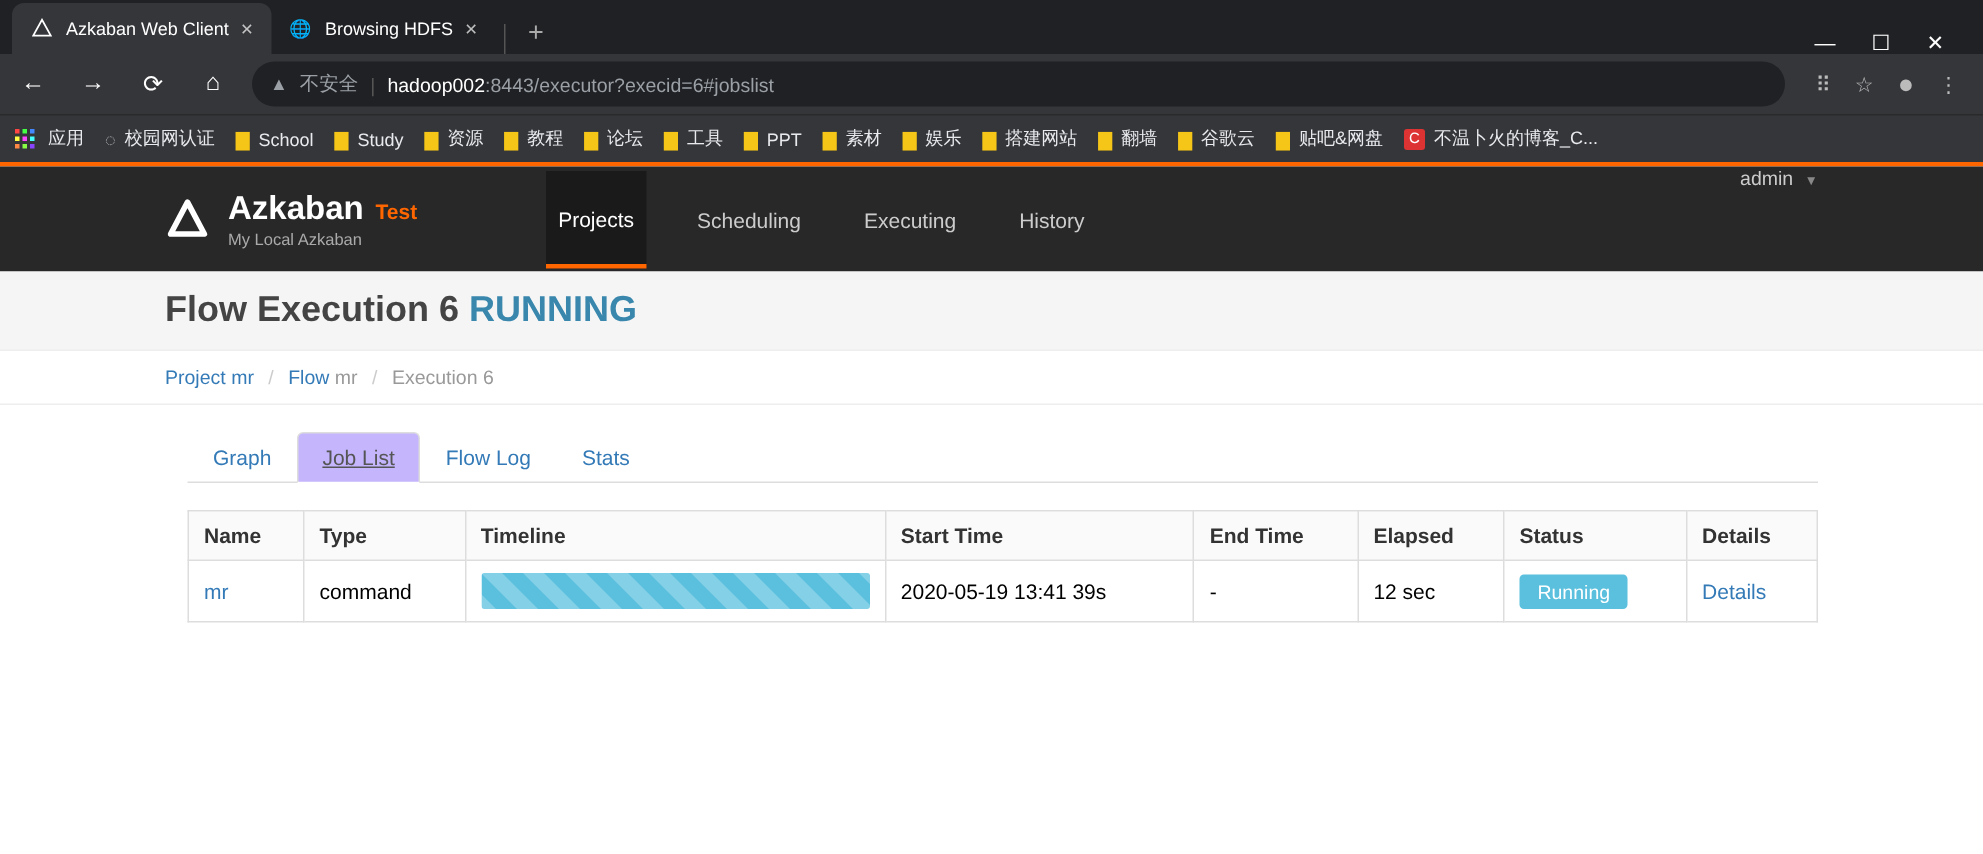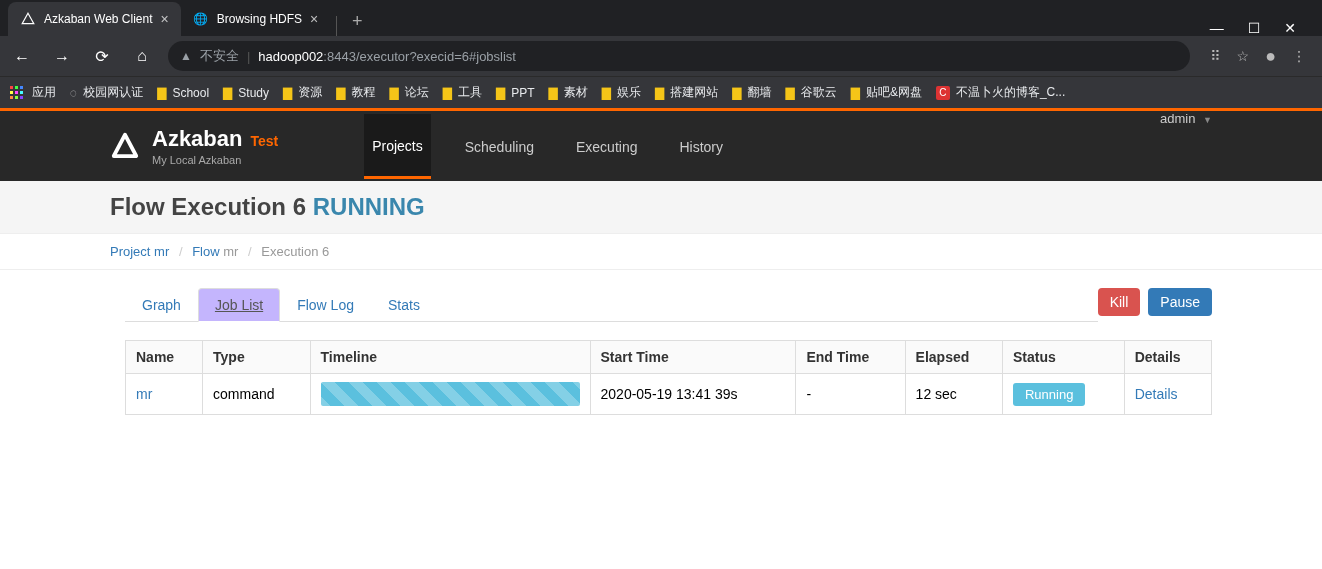--- a/index.html
+++ b/index.html
@@ -239,24 +239,20 @@
   <span class="muted"><span>Execution</span> <span>6</span></span>
 </div>
 
 <div class="content">
   <div class="tab-row">
     <div class="nav-tabs">
       <span class="nav-tab">Graph</span>
       <span class="nav-tab active">Job List</span>
       <span class="nav-tab">Flow Log</span>
       <span class="nav-tab">Stats</span>
-    </div>
-    <div class="btn-row">
-      <button class="btn btn-danger">Kill</button>
-      <button class="btn btn-primary">Pause</button>
     </div>
   </div>
 
   <table class="jobs">
     <thead>
       <tr>
         <th>Name</th>
         <th>Type</th>
         <th style="width:280px;">Timeline</th>
         <th>Start Time</th>

